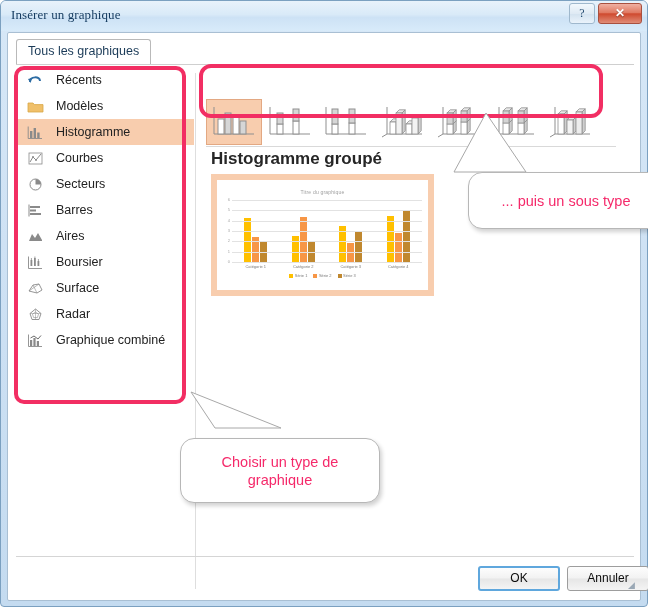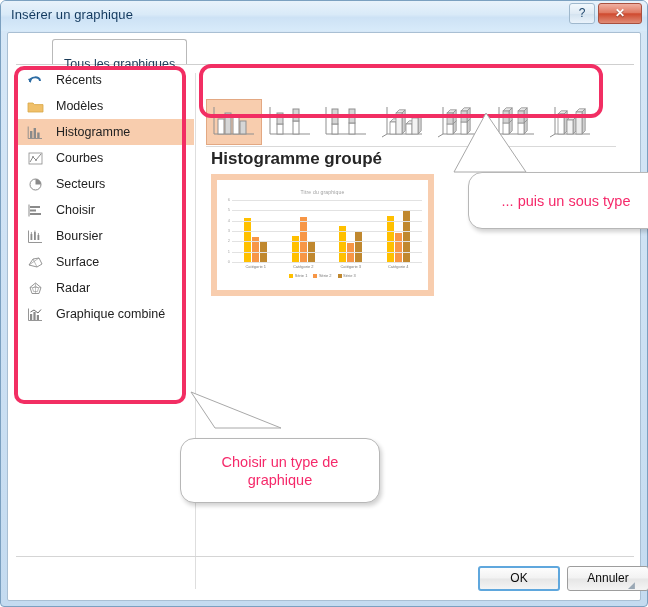--- a/index.html
+++ b/index.html
@@ -26,20 +26,21 @@
     border-radius: 6px 6px 4px 4px;
     padding: 0;
   }
   #titlebar {
     position: absolute;
     left: 0; top: 0;
     width: 646px;
     height: 30px;
     border-radius: 5px 5px 0 0;
     background: linear-gradient(to bottom, #e8f2fb 0%, #d9eaf8 45%, #cde2f5 55%, #d8ebfa 100%);
+    font-family: Liberation Serif, serif;
   }
   #title-text {
     position: absolute;
     left: 10px; top: 6px;
     font-size: 13px;
     color: #12395e;
     letter-spacing: 0.1px;
     white-space: nowrap;
   }
   
@@ -85,29 +86,28 @@
     position: absolute;
     left: 8px; top: 6px;
     width: 618px;
     height: 26px;
   }
   #tab-all {
     position: absolute;
     left: 0; top: 0;
     height: 25px;
     box-sizing: border-box;
-    padding: 17px 11px 0 11px;
+    padding: 4px 11px 0 11px;
     font-size: 12.5px;
     color: #1b3b58;
     background: #ffffff;
     border: 1px solid #b9b9b9;
     border-bottom: none;
     border-radius: 3px 3px 0 0;
     white-space: nowrap;
-    margin-left: 36px;
   }
   #tab-underline {
     position: absolute;
     left: 0; top: 25px;
     width: 618px;
     height: 1px;
     background: #cfcfcf;
   }
 
   
@@ -423,21 +423,29 @@
         </div>
         <div class="side-item">
           <span class="side-icon">
             <svg width="17" height="15" viewBox="0 0 17 15">
               <path d="M2 1.5 V13.5" stroke="#8a8a8a" stroke-width="1" fill="none"></path>
               <rect x="3" y="3" width="10" height="2" fill="#8a8a8a"></rect>
               <rect x="3" y="6.5" width="6" height="2" fill="#8a8a8a"></rect>
               <rect x="3" y="10" width="11" height="2" fill="#8a8a8a"></rect>
             </svg>
           </span>
-          <span class="side-label">Choisir</span>
+          <span class="side-label">Barres</span>
+        </div>
+        <div class="side-item">
+          <span class="side-icon">
+            <svg width="17" height="15" viewBox="0 0 17 15">
+              <path d="M2 12 L5 5 L8 9 L11 4 L15 11 L15 12 Z" fill="#8a8a8a"></path>
+            </svg>
+          </span>
+          <span class="side-label">Aires</span>
         </div>
         <div class="side-item">
           <span class="side-icon">
             <svg width="17" height="15" viewBox="0 0 17 15">
               <path d="M1.5 1.5 V13.5 H15" fill="none" stroke="#8a8a8a" stroke-width="0.9"></path>
               <rect x="3.5" y="5" width="1.8" height="6" fill="#8a8a8a"></rect>
               <rect x="7" y="3" width="1.8" height="8" fill="#8a8a8a"></rect>
               <rect x="10.5" y="6" width="1.8" height="5" fill="#8a8a8a"></rect>
               <path d="M4.4 3 V5 M7.9 1.5 V3 M11.4 4 V6" stroke="#8a8a8a" stroke-width="0.8"></path>
             </svg>

